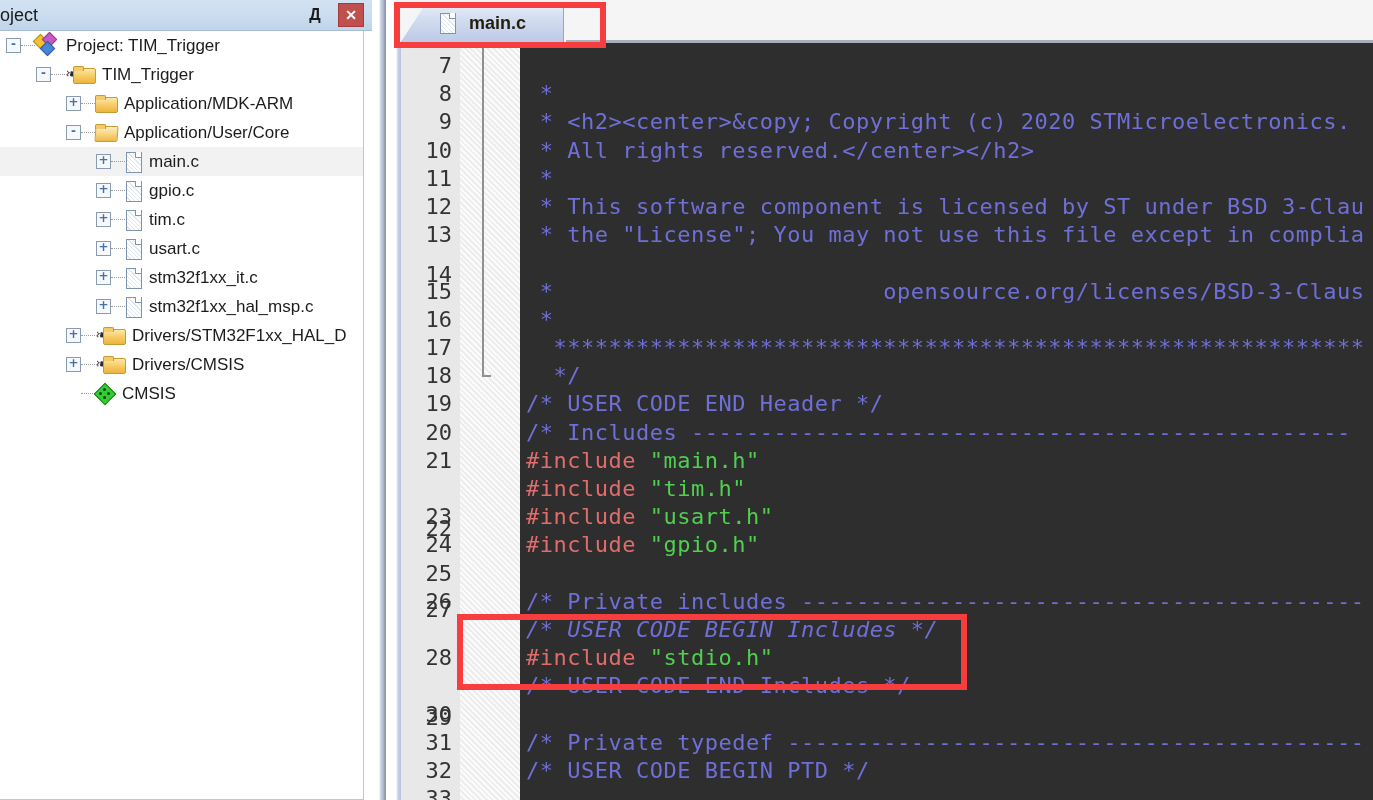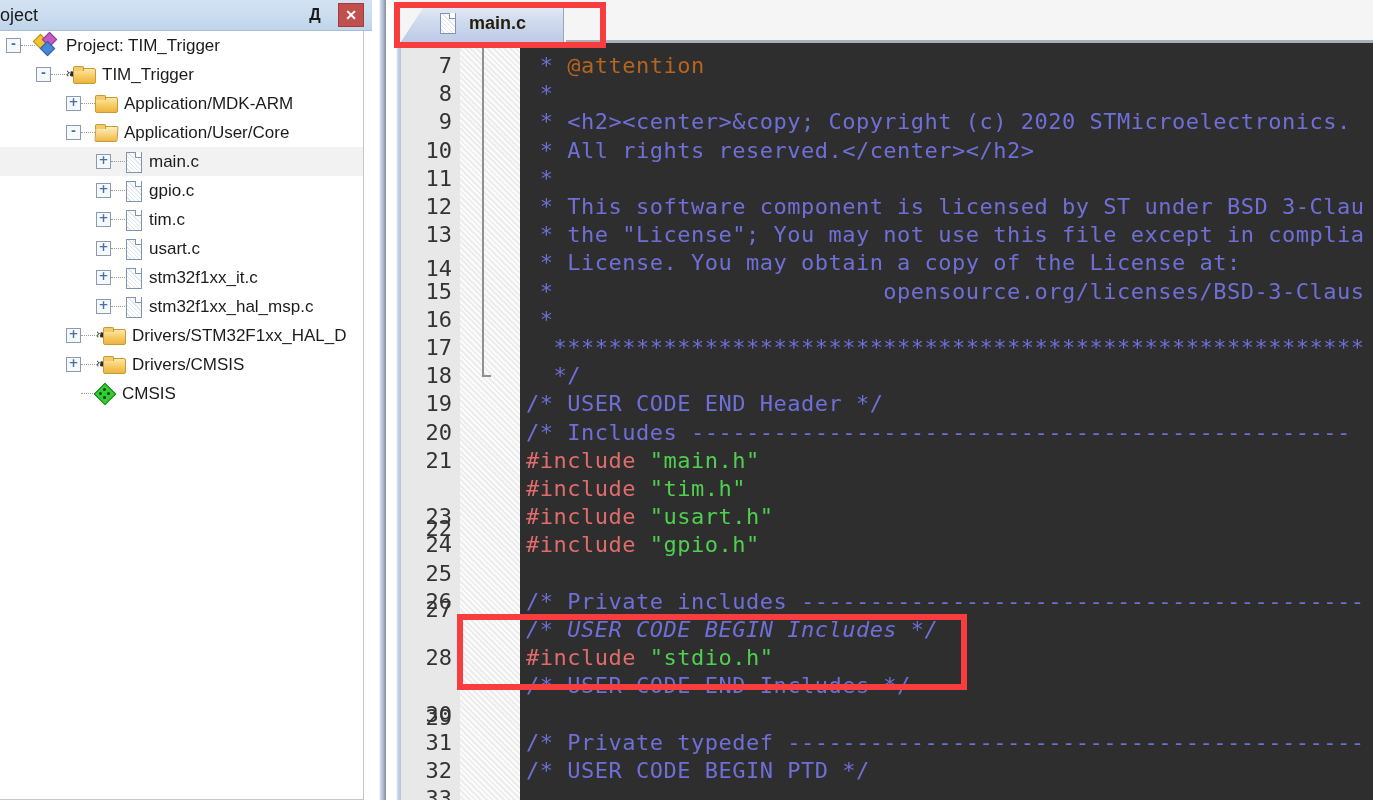--- a/index.html
+++ b/index.html
@@ -414,21 +414,21 @@
       <div id="gutter">
         <div id="gutter-edge"></div>
         <div id="gutter-numbers">
             <div class="ln" style="top: 9px;">7</div>
             <div class="ln" style="top: 37.2px;">8</div>
             <div class="ln" style="top: 65.4px;">9</div>
             <div class="ln" style="top: 93.6px;">10</div>
             <div class="ln" style="top: 121.8px;">11</div>
             <div class="ln" style="top: 150px;">12</div>
             <div class="ln" style="top: 178.2px;">13</div>
-            <div class="ln" style="top: 212px; text-align: center;">14</div>
+            <div class="ln" style="top: 218px; text-align: center;">14</div>
             <div class="ln" style="top: 234.6px;">15</div>
             <div class="ln" style="top: 262.8px;">16</div>
             <div class="ln" style="top: 291px;">17</div>
             <div class="ln" style="top: 319.2px;">18</div>
             <div class="ln" style="top: 347.4px;">19</div>
             <div class="ln" style="top: 375.6px;">20</div>
             <div class="ln" style="top: 403.8px;">21</div>
             <div class="ln" style="top: 432px; margin-top: 40px;">22</div>
             <div class="ln" style="top: 460.2px;">23</div>
             <div class="ln" style="top: 488.4px;">24</div>
@@ -441,28 +441,26 @@
             <div class="ln" style="top: 685.8px;">31</div>
             <div class="ln" style="top: 714px;">32</div>
             <div class="ln" style="top: 742.2px;">33</div>
           </div>
       </div>
       <div id="fold-margin">
         <div id="fold-line"></div>
       </div>
       <div id="code-left-rule"></div>
       <div id="code-body">
-          <div class="cl" style="top: 9px;"><span class="c-com"> * </span><span class="c-att">@attention</span></div>
           <div class="cl" style="top: 37.2px;"><span class="c-com"> *</span></div>
           <div class="cl" style="top: 65.4px;"><span class="c-com"> * &lt;h2&gt;&lt;center&gt;&amp;copy; Copyright (c) 2020 STMicroelectronics.</span></div>
           <div class="cl" style="top: 93.6px;"><span class="c-com"> * All rights reserved.&lt;/center&gt;&lt;/h2&gt;</span></div>
           <div class="cl" style="top: 121.8px;"><span class="c-com"> *</span></div>
           <div class="cl" style="top: 150px;"><span class="c-com"> * This software component is licensed by ST under BSD 3-Clau</span></div>
           <div class="cl" style="top: 178.2px;"><span class="c-com"> * the "License"; You may not use this file except in complia</span></div>
-          <div class="cl" style="top: 206.4px;"><span class="c-com"> * License. You may obtain a copy of the License at:</span></div>
           <div class="cl" style="top: 234.6px;"><span class="c-com"> *                        opensource.org/licenses/BSD-3-Claus</span></div>
           <div class="cl" style="top: 262.8px;"><span class="c-com"> *</span></div>
           <div class="cl" style="top: 291px;"><span class="c-com">  ***********************************************************</span></div>
           <div class="cl" style="top: 319.2px;"><span class="c-com">  */</span></div>
           <div class="cl" style="top: 347.4px;"><span class="c-com">/* USER CODE END Header */</span></div>
           <div class="cl" style="top: 375.6px;"><span class="c-com">/* Includes ------------------------------------------------</span></div>
           <div class="cl" style="top: 403.8px;"><span class="c-pp">#include </span><span class="c-str">"main.h"</span></div>
           <div class="cl" style="top: 432px;"><span class="c-pp">#include </span><span class="c-str">"tim.h"</span></div>
           <div class="cl" style="top: 460.2px;"><span class="c-pp">#include </span><span class="c-str">"usart.h"</span></div>
           <div class="cl" style="top: 488.4px;"><span class="c-pp">#include </span><span class="c-str">"gpio.h"</span></div>

